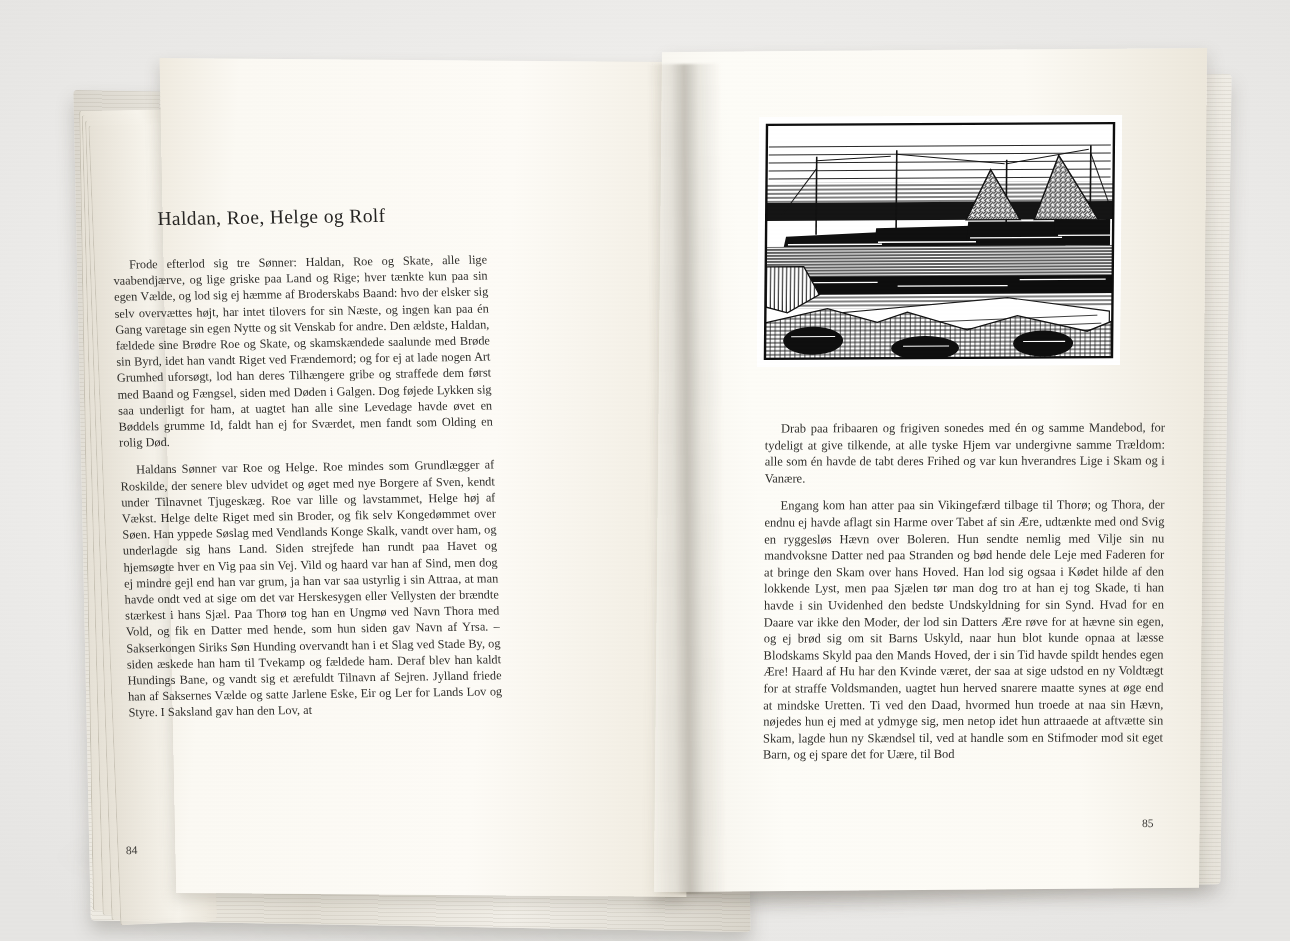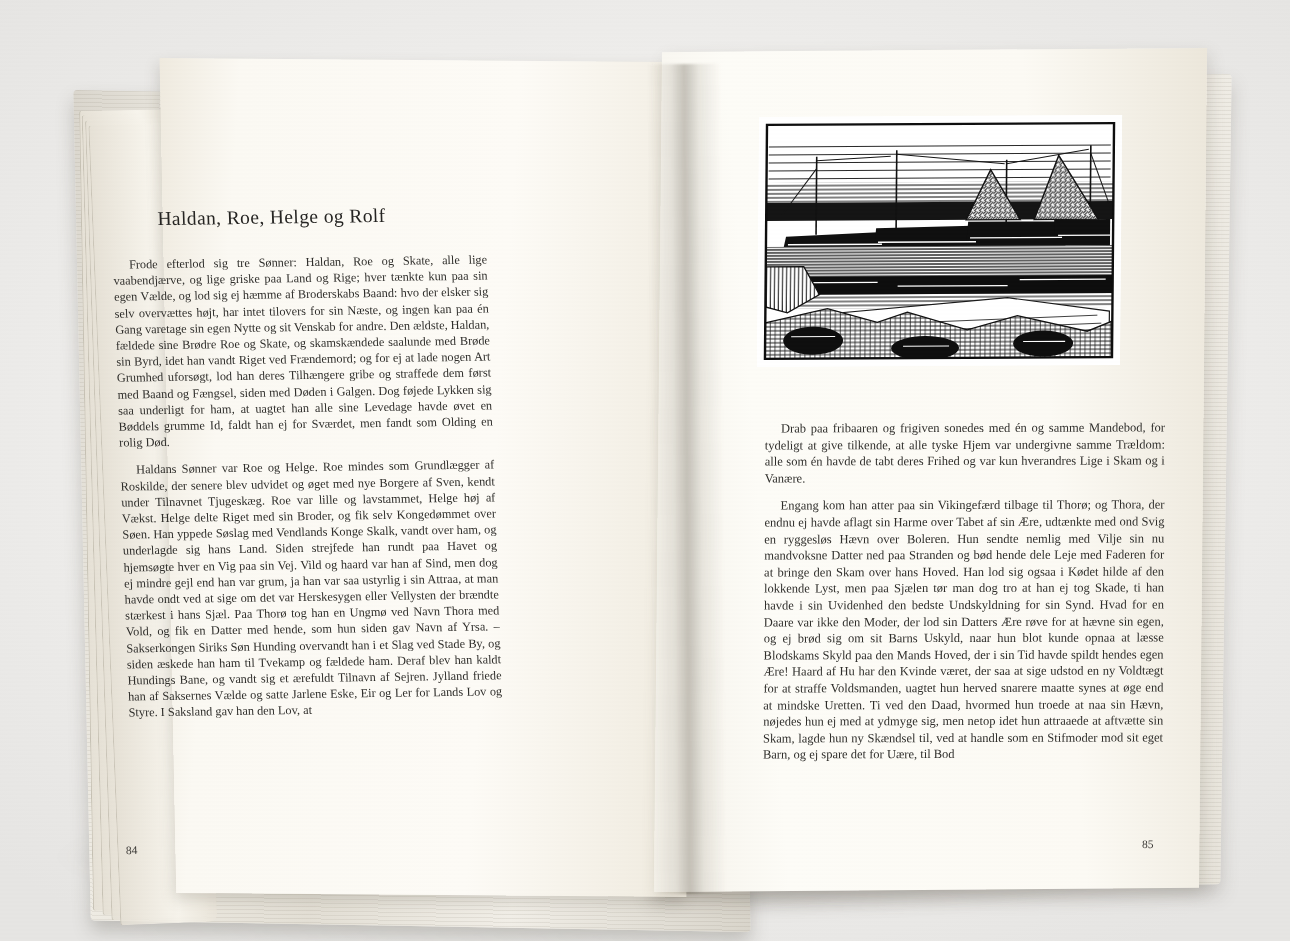--- a/index.html
+++ b/index.html
@@ -159,21 +159,21 @@
     hyphens: auto;
   }
   p.body + p.body { margin-top: 11px; }
   #right-col p.body { font-size: 12.5px; line-height: 16.6px; }
   .folio {
     position: absolute;
     font-size: 11.5px;
     color: #3a3835;
   }
   #folio-left { left: 68px; top: 806px; transform: rotate(-1.6deg); }
-  #folio-right { left: 1084px; top: 800px; transform: rotate(0.4deg); }
+  #folio-right { left: 1084px; top: 779px; transform: rotate(0.4deg); }
   
   #illo {
     position: absolute;
     left: 700px;
     top: 78px;
     width: 363px;
     height: 250px;
     transform: rotate(0.5deg) skewY(-0.8deg);
     background: #ffffff;
   }

